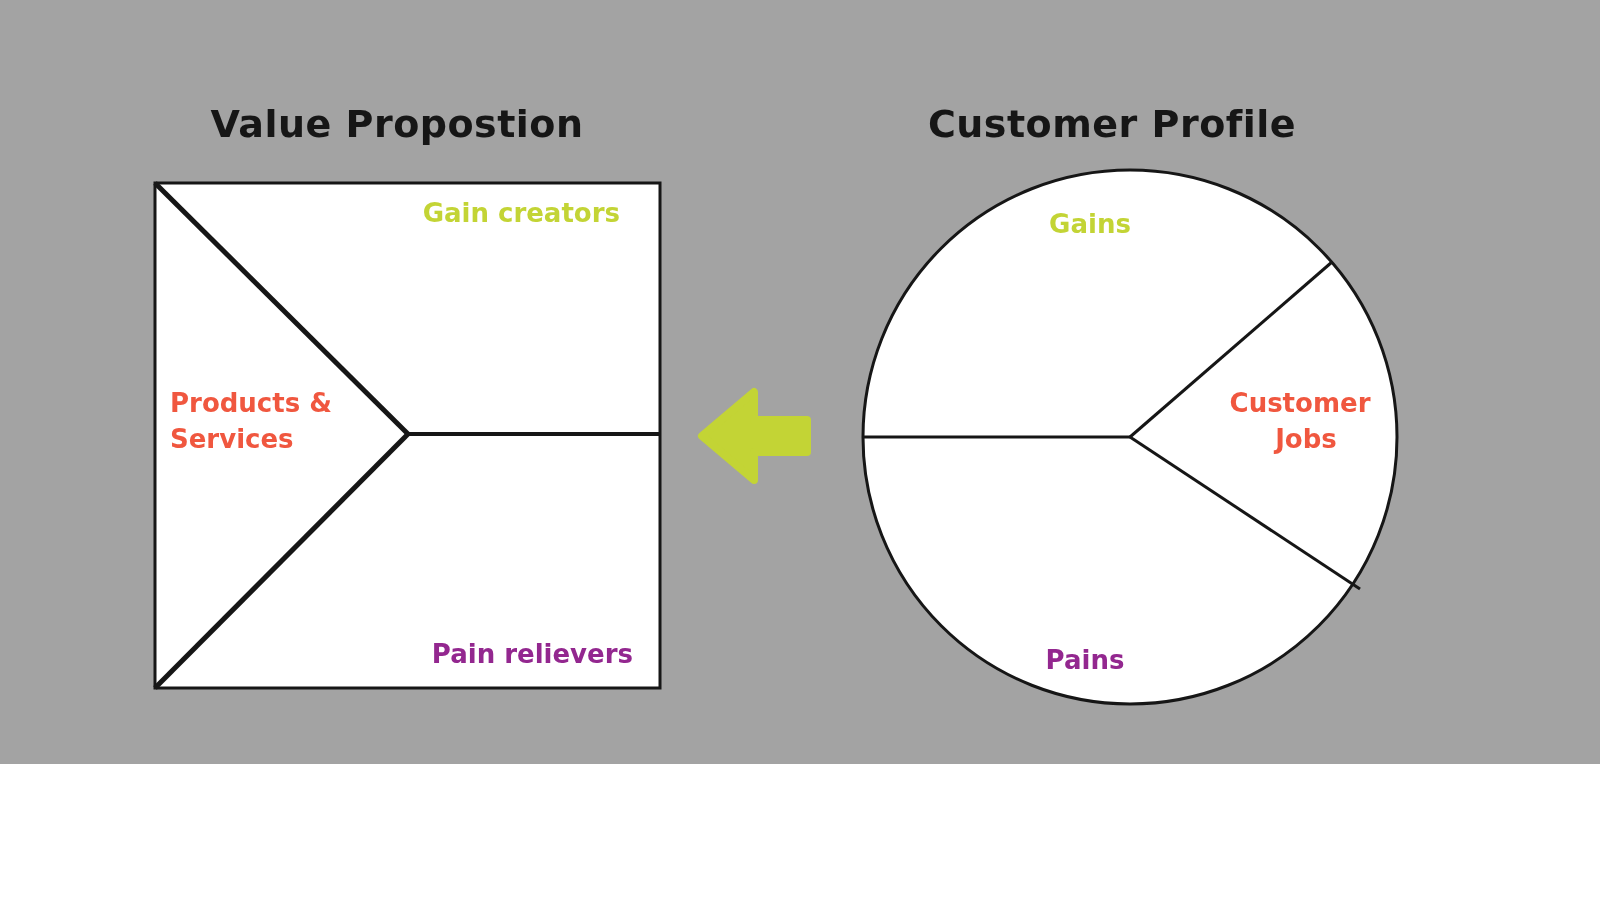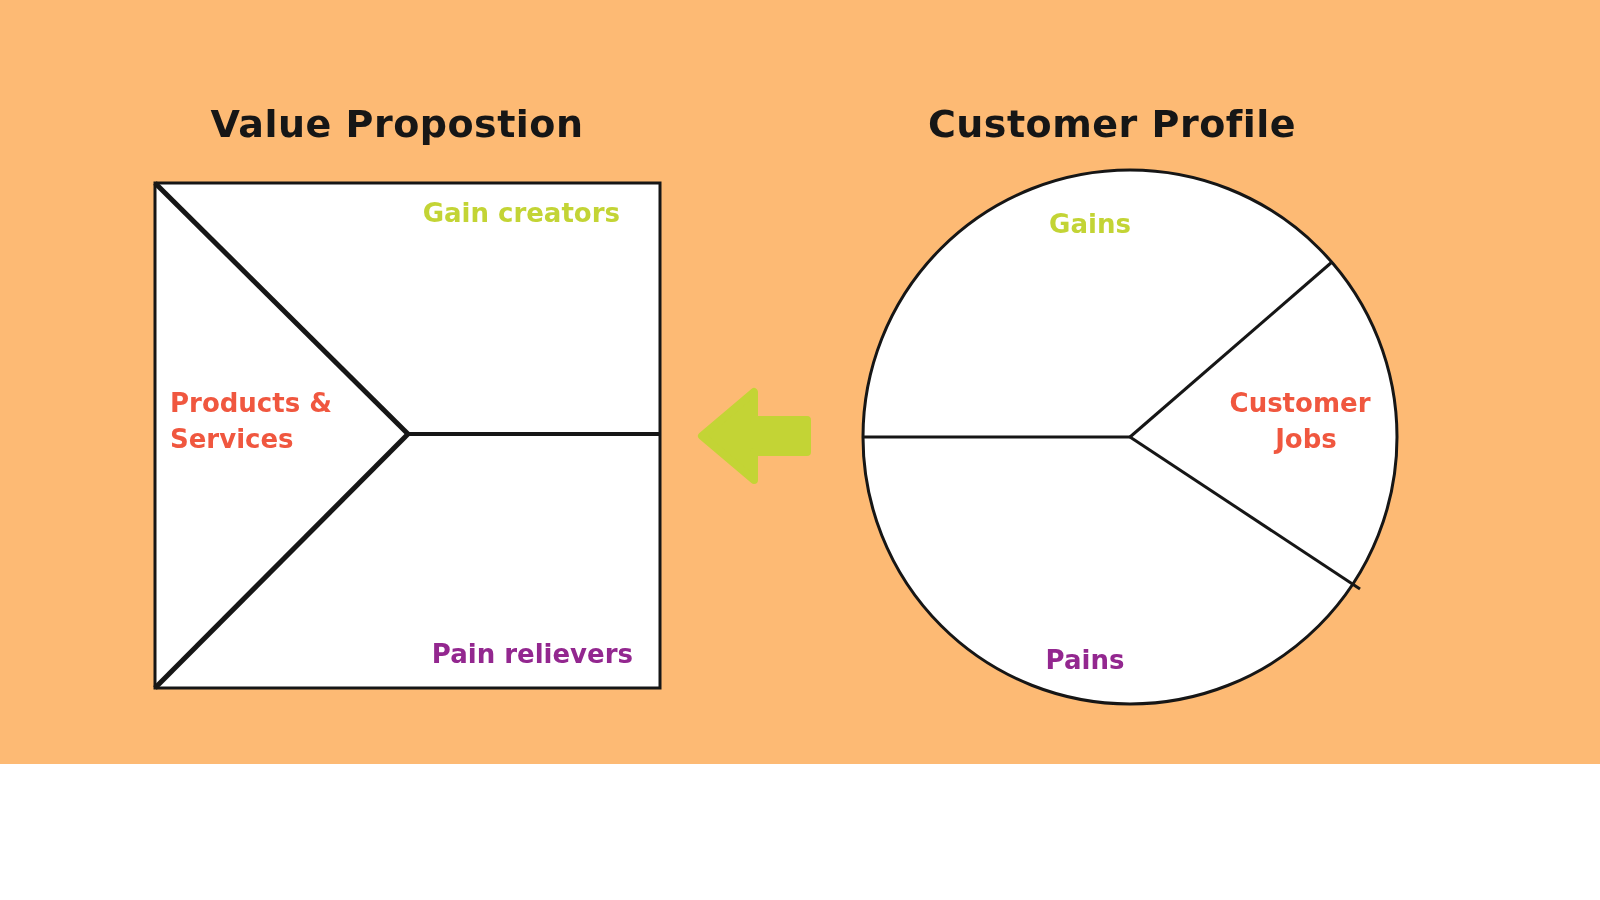--- a/index.html
+++ b/index.html
@@ -8,21 +8,21 @@
     background: #ffffff;
     width: 1600px;
     height: 900px;
     overflow: hidden;
     font-family: "DejaVu Sans", "Liberation Sans", sans-serif;
   }
   .canvas-wrap {
     position: relative;
     width: 1600px;
     height: 764px;
-    background: #fdba74;
+    background: #a3a3a3;
   }
   svg { display: block; }
   .title {
     font-family: "DejaVu Sans", "Liberation Sans", sans-serif;
     font-size: 38px;
     font-weight: 700;
     letter-spacing: 0.5px;
   }
   .label {
     font-family: "DejaVu Sans", "Liberation Sans", sans-serif;

